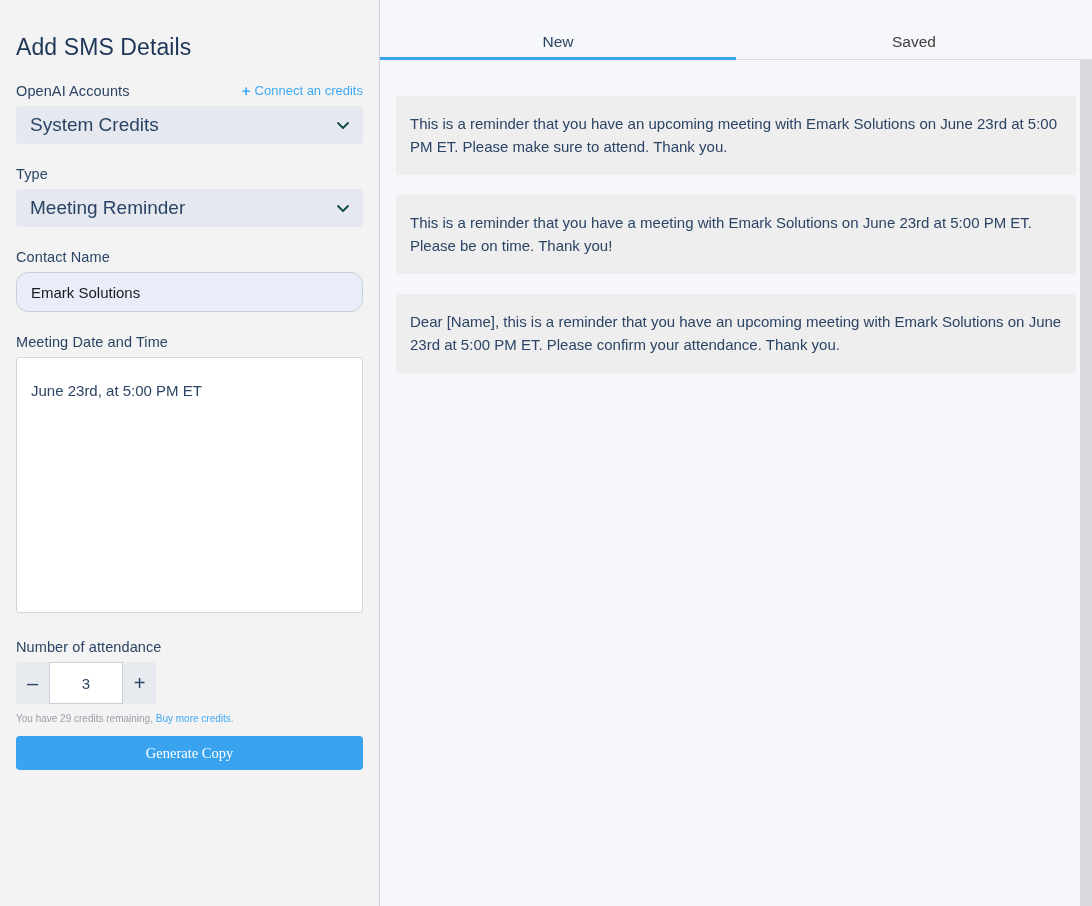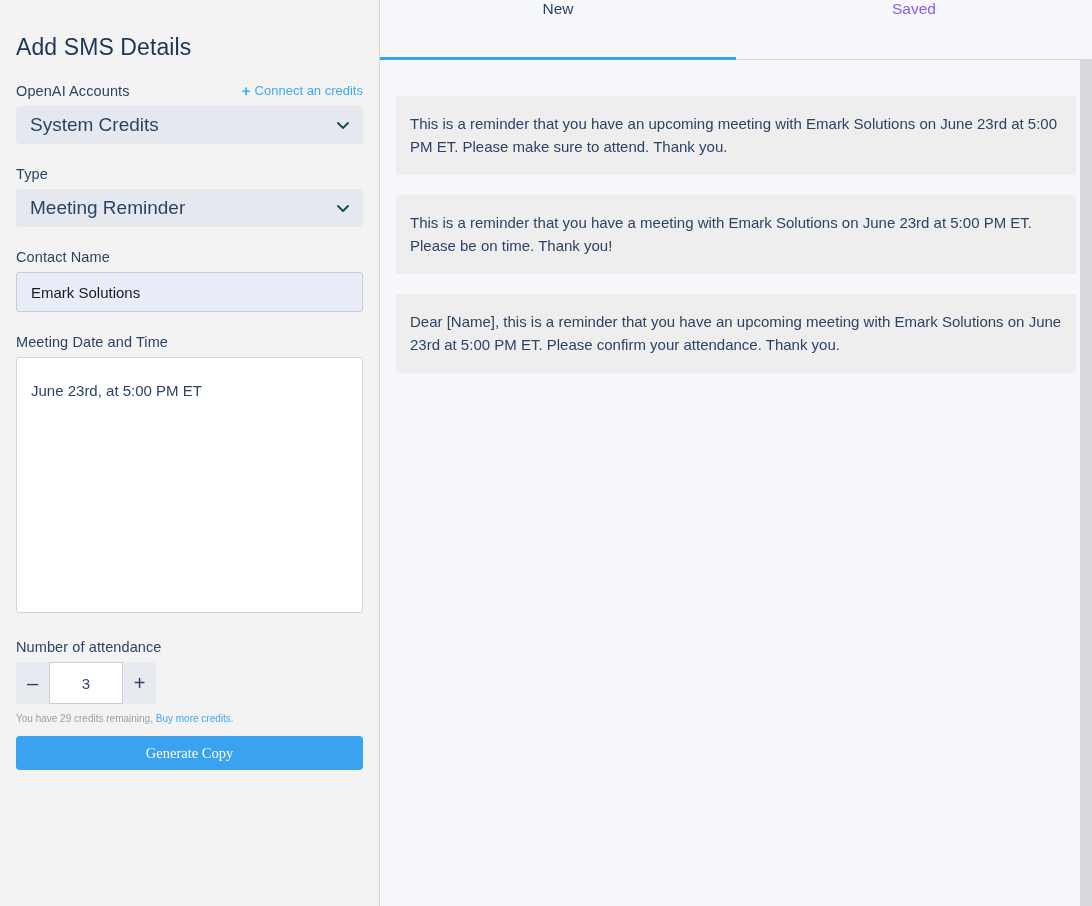--- a/index.html
+++ b/index.html
@@ -82,21 +82,21 @@
     top: 50%;
     transform: translateY(-50%);
     width: 16px; height: 16px;
   }
 
   .text-input {
     height: 40px;
     width: 100%;
     background: #e8edf9;
     border: 1px solid #c9cfd8;
-    border-radius: 3px;
+    border-radius: 12px;
     padding: 0 14px;
     font-size: 15px;
     color: #1a1a1a;
     font-family: "Liberation Sans", sans-serif;
     outline: none;
   }
 
   .textarea-box {
     width: 100%;
     height: 256px;
@@ -182,32 +182,32 @@
   .tabs {
     height: 60px;
     display: flex;
     position: relative;
     flex: none;
     border-bottom: 1px solid #d7dade;
   }
   .tab {
     flex: 1;
     display: flex;
-    align-items: flex-start;
+    align-items: flex-end;
     justify-content: center;
     font-size: 15.5px;
     cursor: pointer;
     position: relative;
     padding-bottom: 8px;
   }
   .tab.active {
     color: #2b4465;
   }
   .tab.inactive {
-    color: #8b5cf6;
+    color: #404040;
   }
   .tab.active::after {
     content: "";
     position: absolute;
     left: 0; right: 0; bottom: -1px;
     height: 3px;
     background: #3aa3ef;
   }
 
   .cards {

